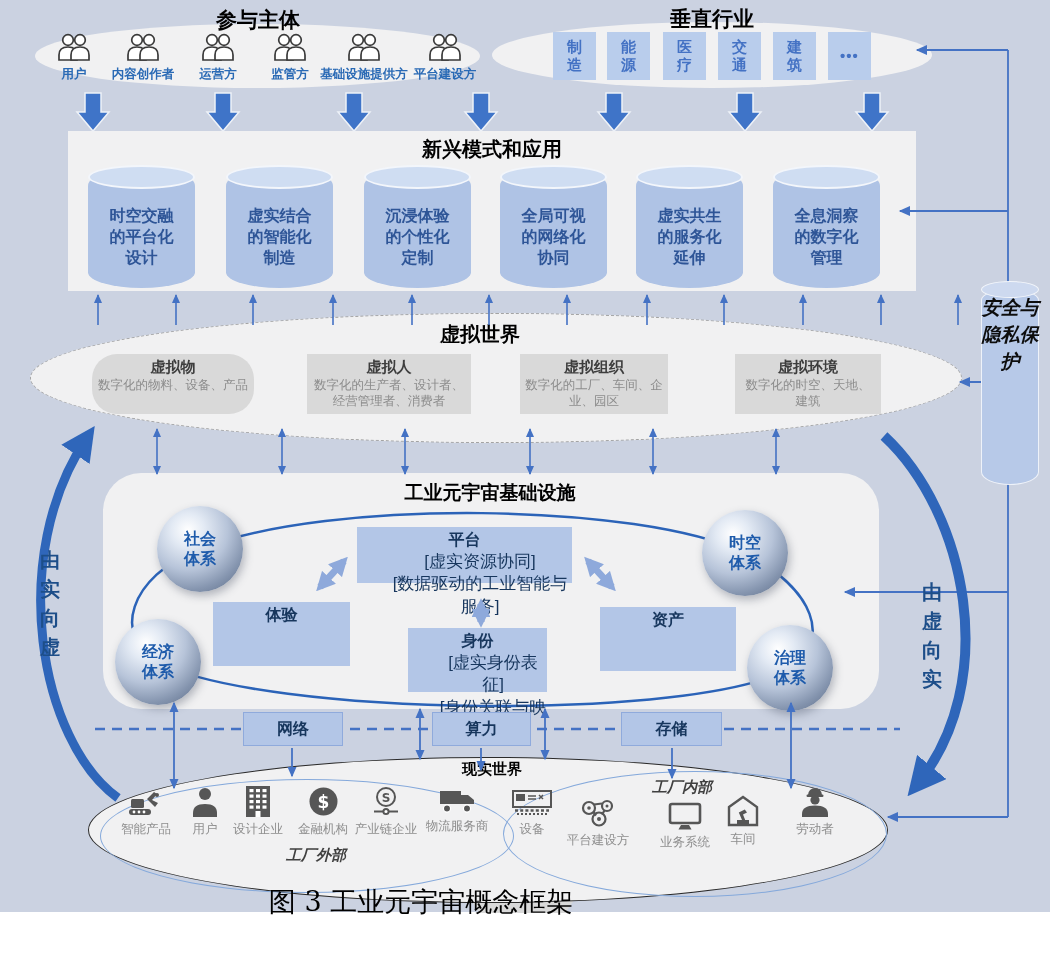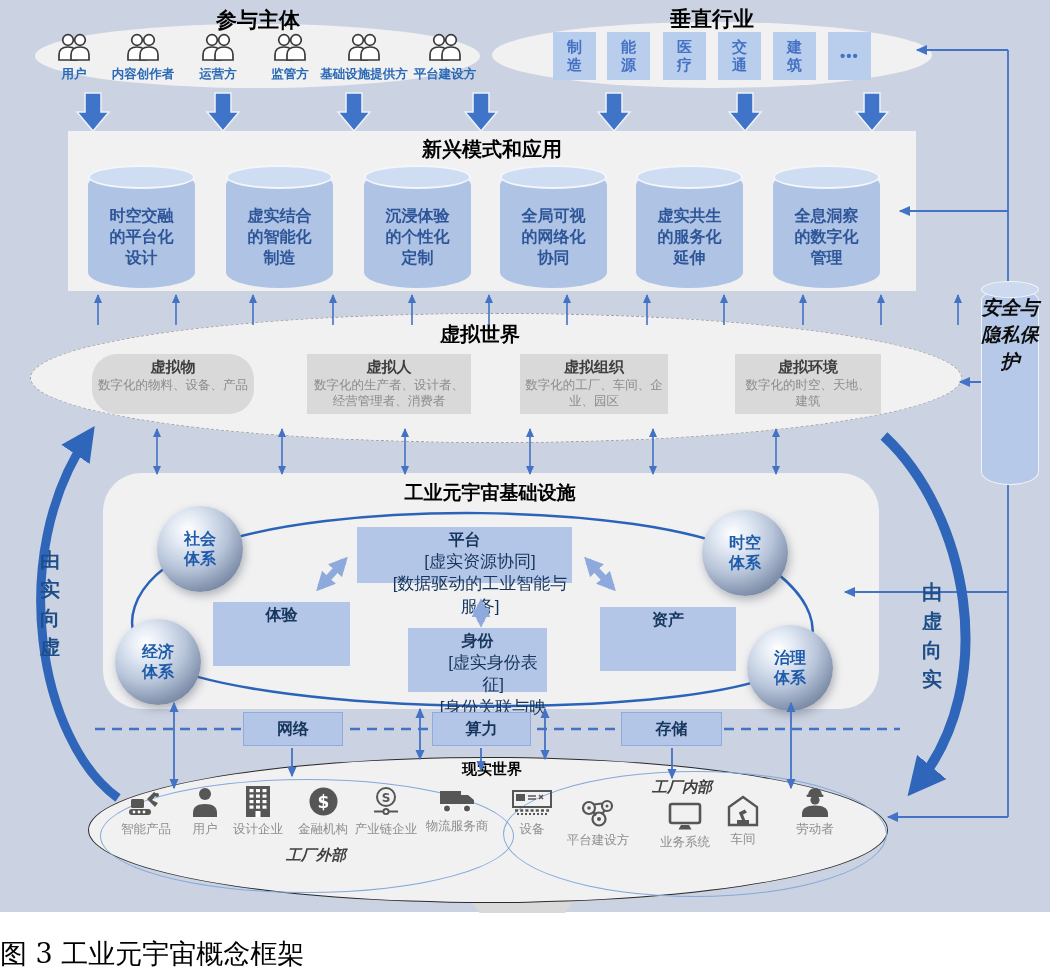--- a/index.html
+++ b/index.html
@@ -42,21 +42,21 @@
   .vtext{z-index:3;word-break:break-all;text-align:center;font-weight:bold;}
   .flowtxt{width:24px;font-size:20px;line-height:1.45;color:#1d4e89;}
   .vcyl{left:981px;top:281px;width:58px;height:206px;z-index:3;}
   .vcyl .body{position:absolute;top:8px;left:0;width:58px;height:196px;background:#b7c9e8;
         border:1.5px solid #eef2f9;box-sizing:border-box;
         border-radius:29px 29px 29px 29px / 11px 11px 13px 13px;}
   .vcyl .lid{position:absolute;top:0;left:0;width:58px;height:17px;background:#cdd9ef;
         border:1.5px solid #f2f5fa;box-sizing:border-box;border-radius:50%;}
   .vcyl .txt{position:absolute;top:14px;left:0;width:58px;font-size:19px;line-height:1.42;
         font-style:italic;color:#0d0d0d;}
-  .caption{left:0;top:936px;width:842px;font-size:27px;color:#000;
+  .caption{left:0;top:884px;width:842px;text-align:center;font-size:27px;color:#000;
         font-family:"DejaVu Serif", serif;z-index:3;}
   svg.lay{position:absolute;left:0;top:0;pointer-events:none;}
 </style>
 </head>
 <body>
 
 <div class="abs bg"></div>
 <div class="abs" style="left:463px;top:888px;width:119px;height:25px;background:#d9d9d9;z-index:0;
             clip-path:polygon(0 0,100% 0,86% 100%,14% 100%);"></div>
 

